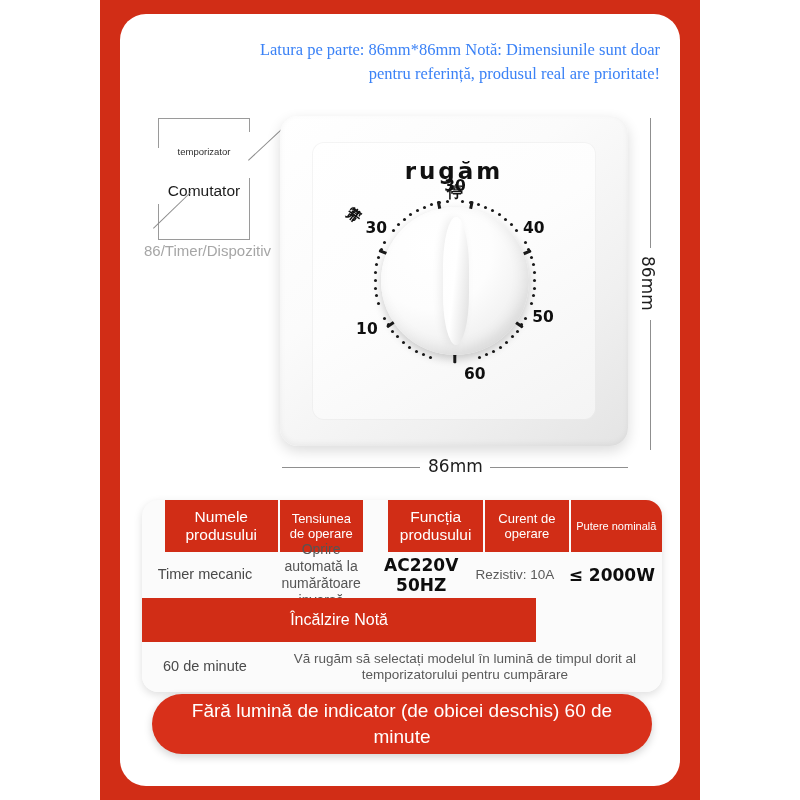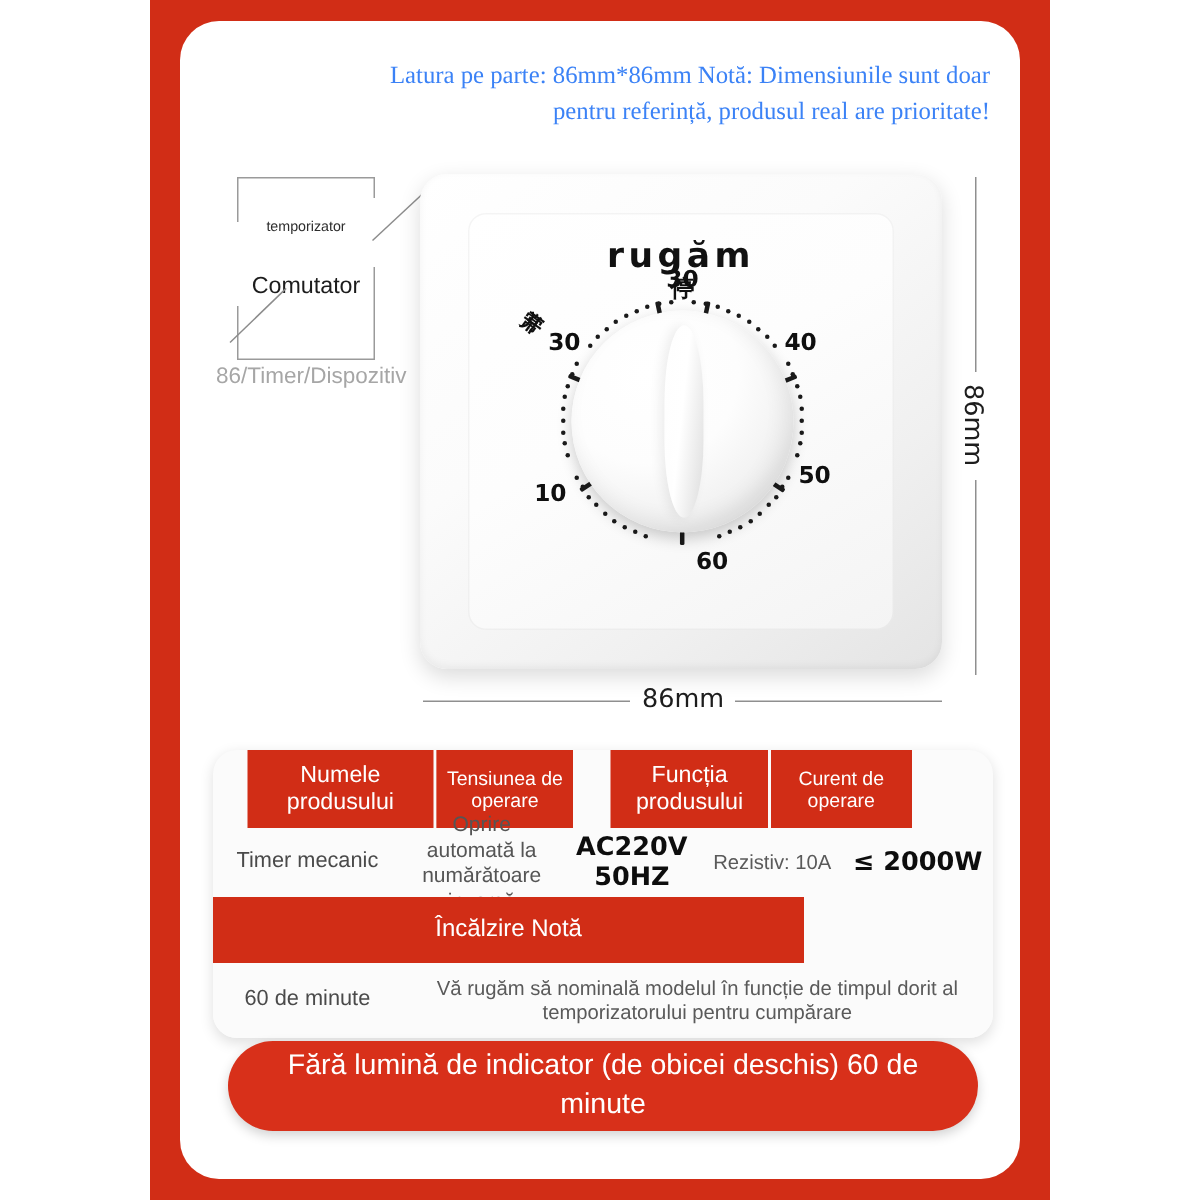--- a/index.html
+++ b/index.html
@@ -475,34 +475,35 @@
   <div id="dim-bottom-label">86mm</div>
 </div>
 
 <div id="spec-table">
 
   <div class="t-row" id="row-head-1">
     <div class="t-head c1 hdr-1">Numele produsului</div>
     <div class="t-head c3 hdr-2">Tensiunea de operare</div>
     <div class="t-head c2 hdr-1">Funcția produsului</div>
     <div class="t-head c4 hdr-2">Curent de operare</div>
+    <div class="t-head c5 hdr-3">Putere nominală</div>
   </div>
 
   <div class="t-row" id="row-body-1">
     <div class="t-cell c1 cell-1">Timer mecanic</div>
     <div class="t-cell c2 cell-sm">Oprire automată la numărătoare inversă</div>
     <div class="t-cell c3 cell-bold">AC220V 50HZ</div>
     <div class="t-cell c4 cell-note">Rezistiv: 10A</div>
     <div class="t-cell c5 cell-bold">≤ 2000W</div>
   </div>
 
   <div class="t-row" id="row-head-2">
     <div class="t-head cw2 hdr-wide">Încălzire Notă</div>
   </div>
 
   <div class="t-row" id="row-body-2">
     <div class="t-cell cw1 cell-1">60 de minute</div>
-    <div class="t-cell cw2 cell-note">Vă rugăm să nominală modelul în funcție de timpul dorit al temporizatorului pentru cumpărare</div>
+    <div class="t-cell cw2 cell-note">Vă rugăm să selectați modelul în lumină de timpul dorit al temporizatorului pentru cumpărare</div>
   </div>
 
 </div>
 
 <div id="bottom-pill">Fără lumină de indicator (de obicei deschis) 60 de minute</div>
 
 </body></html>

